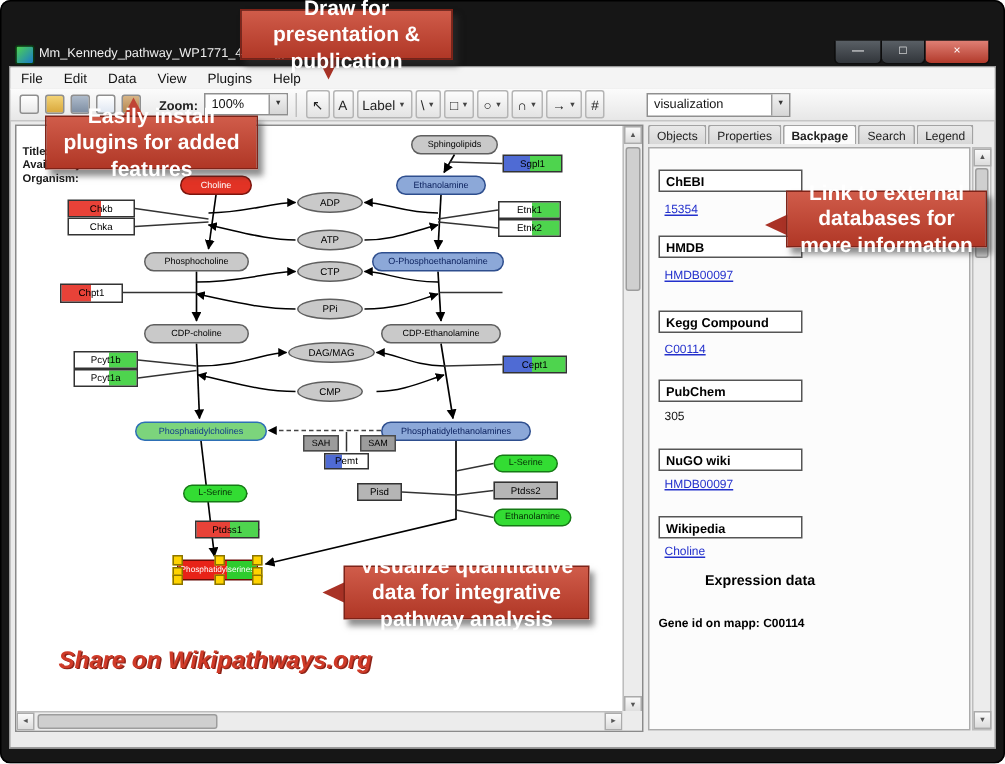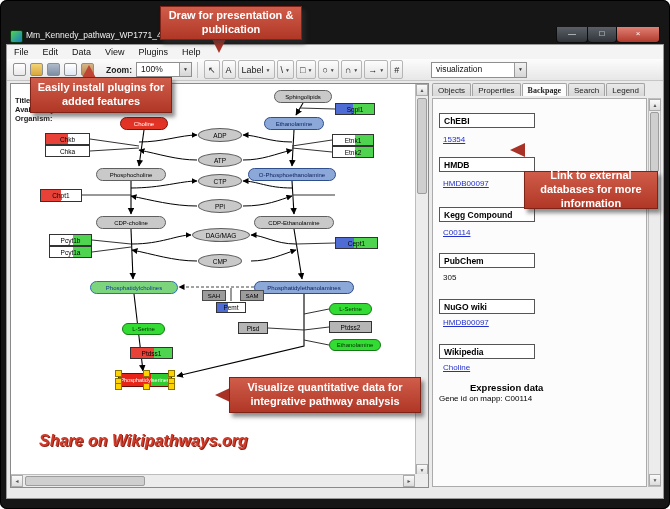--- a/index.html
+++ b/index.html
@@ -61,34 +61,34 @@
   .sb{position:absolute;background:#ececec;z-index:5;}
   #c-vsb{right:0;top:0;width:13px;height:392px;border-left:1px solid #bdbdbd;box-sizing:border-box;}
   #c-hsb{left:0;bottom:0;height:13px;width:404px;border-top:1px solid #bdbdbd;box-sizing:border-box;}
   #c-corner{right:0;bottom:0;width:13px;height:13px;}
   .sb-btn{position:absolute;width:12px;height:12px;background:linear-gradient(#fafafa,#dcdcdc);border:1px solid #ababab;box-sizing:border-box;font-size:5px;color:#555;text-align:center;line-height:11px;}
   .sb-thumb{position:absolute;background:#cfcfcf;border:1px solid #9d9d9d;border-radius:2px;box-sizing:border-box;}
   
   #panel{position:absolute;left:424px;top:38px;width:230px;height:405px;background:#ebebeb;}
   .tabs{position:absolute;left:1px;top:0;display:flex;}
   .tab{font-size:8px;color:#222;padding:2px 5px 1px;background:linear-gradient(#e9e9e9,#d7d7d7);border:1px solid #a3a3a3;border-bottom:none;border-radius:2px 2px 0 0;margin-right:1px;}
-  .tab.active{background:#fcfcfc;font-weight:bold;position:relative;top:0px;font-family:Liberation Serif, serif;}
+  .tab.active{background:#fcfcfc;font-weight:bold;position:relative;top:0px;}
   #panel-content{position:absolute;left:1px;top:15px;width:215px;height:389px;background:#fcfcfc;border:1px solid #ababab;box-sizing:border-box;overflow:hidden;}
   #p-vsb{position:absolute;right:0px;top:15px;width:13px;height:389px;background:#ececec;border:1px solid #bdbdbd;box-sizing:border-box;}
   .bp-header{position:absolute;left:6px;width:96px;height:15px;border:1px solid #555;background:#fff;font-weight:bold;font-size:8.5px;line-height:15px;padding-left:4px;box-sizing:border-box;}
   .bp-link{position:absolute;left:10px;font-size:8px;color:#2330cc;text-decoration:underline;cursor:pointer;}
   .bp-plain{position:absolute;left:10px;font-size:8px;color:#111;}
   #bp-expression{position:absolute;left:6px;top:283px;font-size:9.5px;font-weight:bold;color:#000;padding-left:31px;}
-  #bp-geneid{position:absolute;left:6px;top:295px;font-size:8px;font-weight:normal;color:#000;}
+  #bp-geneid{position:absolute;left:6px;top:312px;font-size:8px;font-weight:bold;color:#000;}
   #bp-table{position:absolute;left:12px;top:324px;border-collapse:collapse;}
   #bp-table td{border:1px solid #555;width:64px;height:12px;font-size:8px;text-align:center;background:#fff;padding:0 2px;}
   
   #statusbar{position:absolute;left:0;right:0;bottom:0;height:12px;background:#ededed;border-top:1px solid #c9c9c9;font-size:8px;color:#333;line-height:12px;padding-left:4px;white-space:nowrap;overflow:hidden;}
   
-  .callout{position:absolute;background:linear-gradient(180deg,#d05c4a,#b03726);border:1px solid #7e2318;color:#fff;font-weight:bold;font-size:11px;text-align:center;box-shadow:3px 4px 4px rgba(50,50,50,.55);z-index:60;display:flex;align-items:center;justify-content:center;line-height:1.25;padding:2px 5px;box-sizing:border-box;}
+  .callout{position:absolute;background:linear-gradient(180deg,#d05c4a,#b03726);border:1px solid #7e2318;color:#fff;font-weight:bold;font-size:14px;text-align:center;box-shadow:3px 4px 4px rgba(50,50,50,.55);z-index:60;display:flex;align-items:center;justify-content:center;line-height:1.25;padding:2px 5px;box-sizing:border-box;}
   .ptr{position:absolute;width:0;height:0;z-index:59;}
 </style>
 </head>
 <body>
 
 <div id="frame">
 
   <div id="titlebar">
     <span id="app-icon"></span>
     <span id="title-text">Mm_Kennedy_pathway_WP1771_45176.gp...</span>
@@ -319,18 +319,18 @@
 
   </div>
 
   <div class="callout" style="left:160px;top:6px;width:142px;height:34px;">Draw for presentation &amp; publication</div>
   <div class="ptr" style="left:212px;top:39px;border-left:7px solid transparent;border-right:7px solid transparent;border-top:14px solid #a93226;"></div>
 
   <div class="ptr" style="left:82px;top:65px;border-left:7px solid transparent;border-right:7px solid transparent;border-bottom:13px solid #c04434;"></div>
   <div class="callout" style="left:30px;top:77px;width:142px;height:36px;">Easily install plugins for added features</div>
 
   <div class="ptr" style="left:510px;top:143px;border-top:7px solid transparent;border-bottom:7px solid transparent;border-right:15px solid #a93226;"></div>
-  <div class="callout" style="left:524px;top:127px;width:134px;height:38px;margin-top:44px;">Link  to external databases  for more information</div>
+  <div class="callout" style="left:524px;top:127px;width:134px;height:38px;">Link  to external databases  for more information</div>
 
   <div class="ptr" style="left:215px;top:388px;border-top:7px solid transparent;border-bottom:7px solid transparent;border-right:15px solid #a93226;"></div>
-  <div class="callout" style="left:229px;top:377px;width:192px;height:36px;">Visualize quantitative  data  for integrative pathway analysis</div>
+  <div class="callout" style="left:229px;top:377px;width:164px;height:36px;">Visualize quantitative  data  for integrative pathway analysis</div>
 
 </div>
 
 </body></html>

